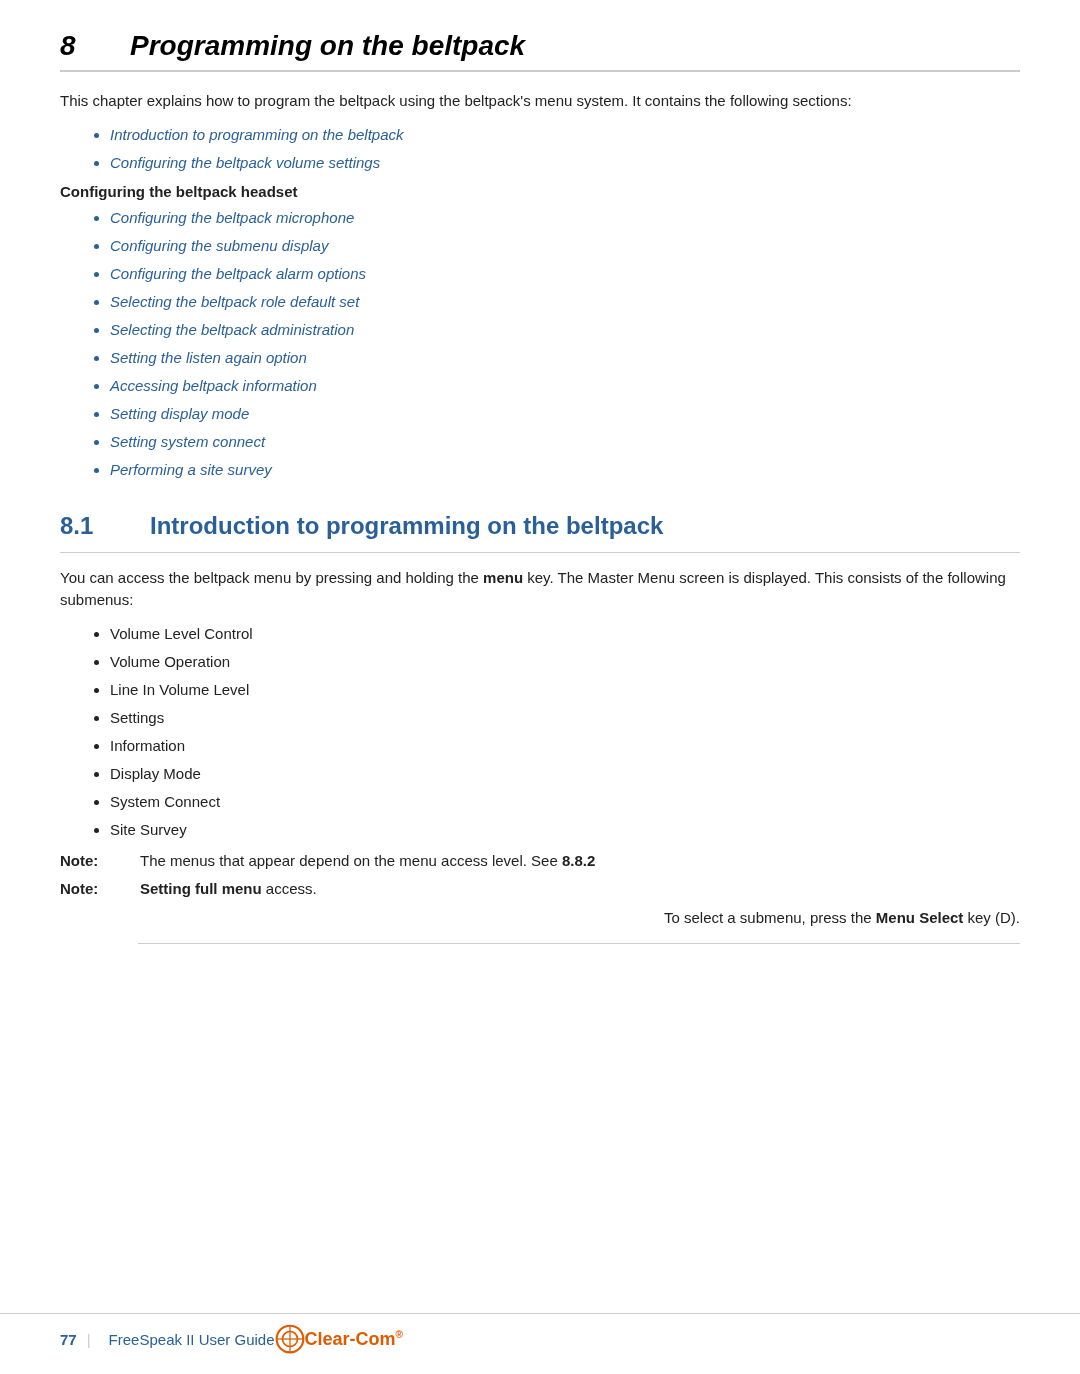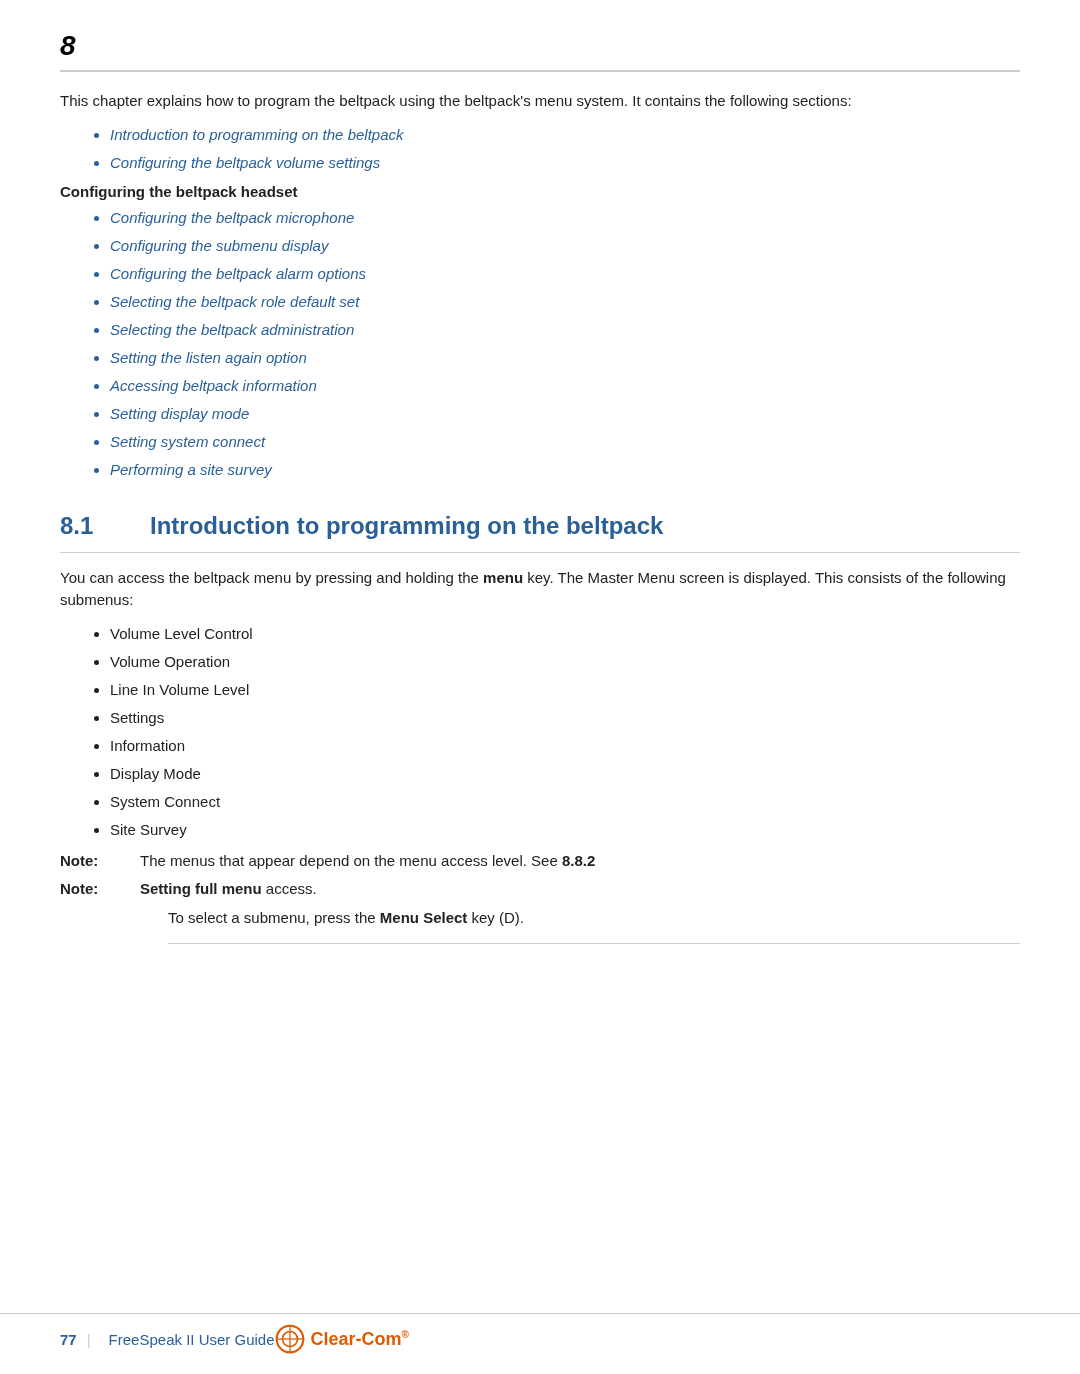--- a/index.html
+++ b/index.html
@@ -137,21 +137,20 @@
       font-size: 15px;
     }
     .footer-guide {
       color: #2a6099;
       font-size: 15px;
       padding-left: 8px;
     }
     .footer-logo {
       display: flex;
       align-items: center;
-      gap: 6px;
     }
     .logo-icon {
       width: 30px;
       height: 30px;
     }
     .logo-text {
       font-size: 18px;
       font-weight: bold;
       color: #e05a00;
     }
@@ -167,20 +166,21 @@
       margin: 8px 0 14px 0;
     }
   </style>
 </head>
 <body>
 
 <div class="page-container">
 
   <div class="chapter-header">
     <span class="chapter-number">8</span>
+    <span class="chapter-title">Programming on the beltpack</span>
   </div>
 
   <p class="body-text">This chapter explains how to program the beltpack using the beltpack's menu system. It contains the following sections:</p>
 
   <ul class="content-list">
     <li><a>Introduction to programming on the beltpack</a></li>
     <li><a>Configuring the beltpack volume settings</a></li>
   </ul>
 
   <p class="inline-heading">Configuring the beltpack headset</p>
@@ -231,21 +231,21 @@
 
   <div class="note-line">
     <span class="note-label">Note:</span>
     <span class="note-text">
       <span class="bold-inline">Setting full menu</span>
       <span>access.</span>
     </span>
   </div>
 
 
-  <p class="body-text" style="margin-left:108px; border-bottom:1px solid #ccc; padding-bottom:14px;">
+  <p class="body-text" style="margin-left:78px; border-bottom:1px solid #ccc; padding-bottom:14px;text-align:right;">
     <span>To select a submenu, press the</span>
     <span class="bold-inline">Menu Select</span>
     <span>key (D).</span>
   </p>
 
 </div>
 
 <div class="footer">
   <div class="footer-left">
     <span class="footer-page">77</span>

